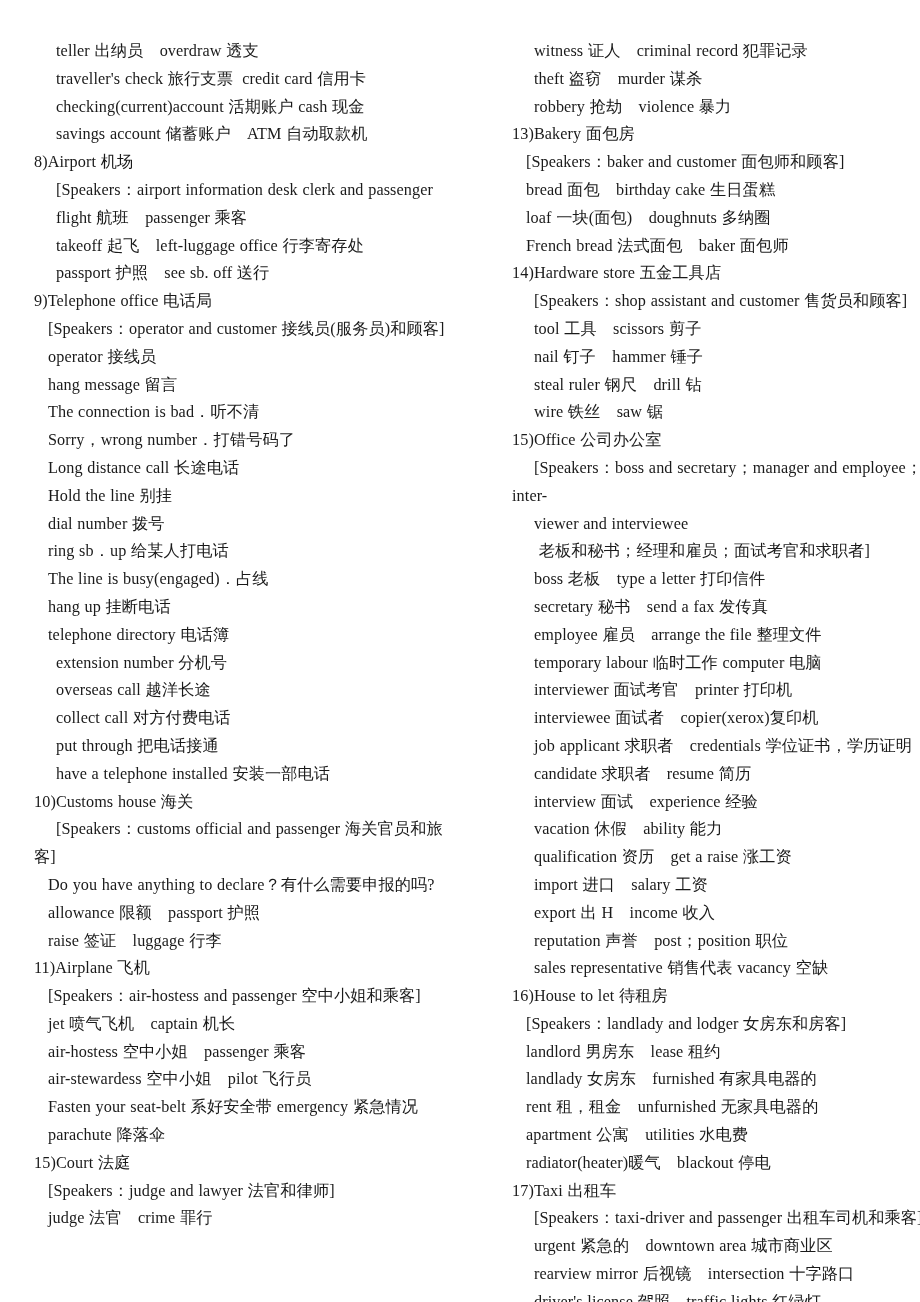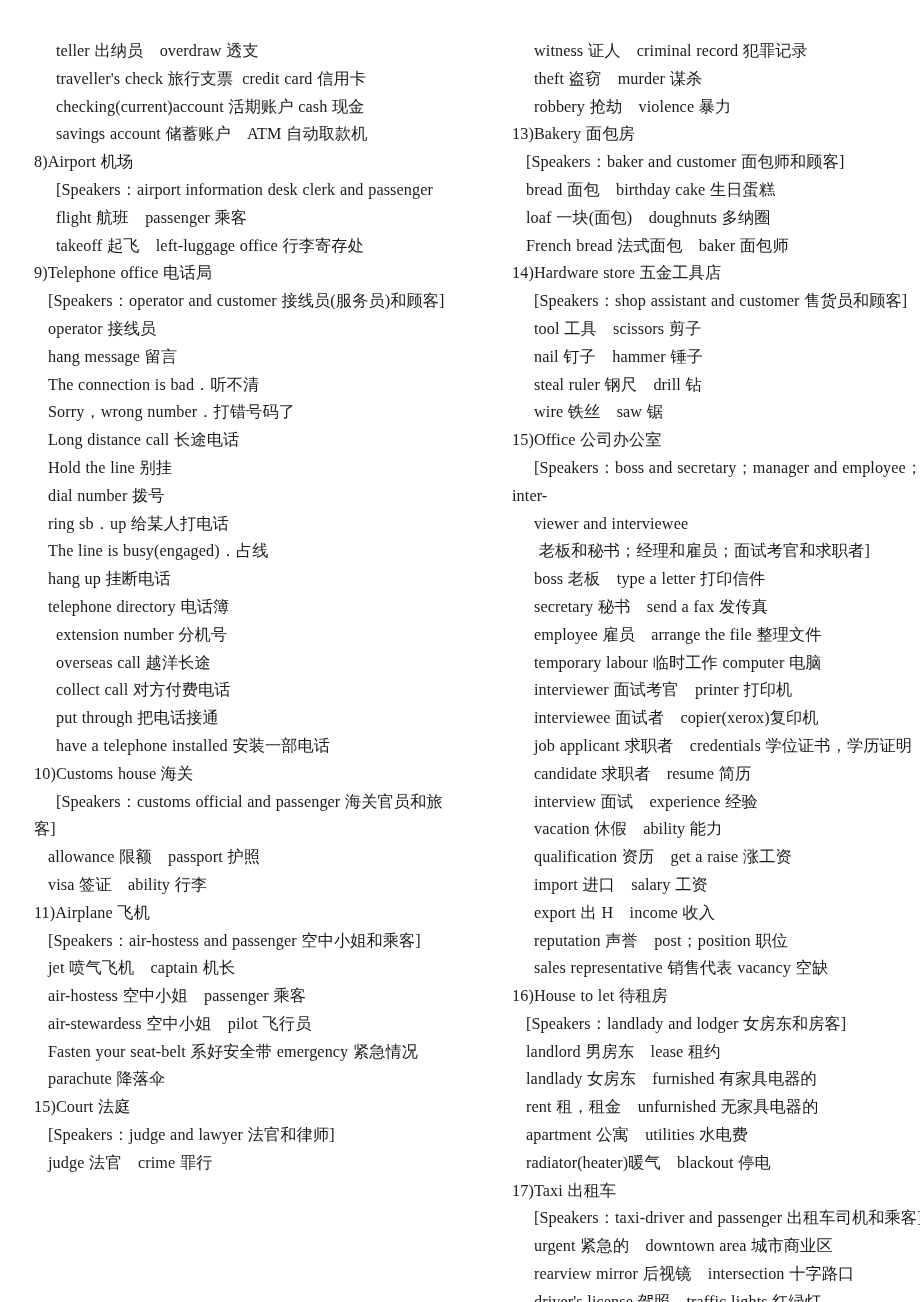--- a/index.html
+++ b/index.html
@@ -61,20 +61,21 @@
 
     <div class="col col-left" id="left-col">
         <div class="line ind-2">teller 出纳员　overdraw 透支</div>
         <div class="line ind-2">traveller's check 旅行支票  credit card 信用卡</div>
         <div class="line ind-2">checking(current)account 活期账户 cash 现金</div>
         <div class="line ind-2">savings account 储蓄账户　ATM 自动取款机</div>
         <div class="line ind-0">8)Airport 机场</div>
         <div class="line ind-2">[Speakers：airport information desk clerk and passenger</div>
         <div class="line ind-2">flight 航班　passenger 乘客</div>
         <div class="line ind-2">takeoff 起飞　left-luggage office 行李寄存处</div>
+        <div class="line ind-2">passport 护照　see sb. off 送行</div>
         <div class="line ind-0">9)Telephone office 电话局</div>
         <div class="line ind-1">[Speakers：operator and customer 接线员(服务员)和顾客]</div>
         <div class="line ind-1">operator 接线员</div>
         <div class="line ind-1">hang message 留言</div>
         <div class="line ind-1">The connection is bad．听不清</div>
         <div class="line ind-1">Sorry，wrong number．打错号码了</div>
         <div class="line ind-1">Long distance call 长途电话</div>
         <div class="line ind-1">Hold the line 别挂</div>
         <div class="line ind-1">dial number 拨号</div>
         <div class="line ind-1">ring sb．up 给某人打电话</div>
@@ -82,22 +83,23 @@
         <div class="line ind-1">hang up 挂断电话</div>
         <div class="line ind-1">telephone directory 电话簿</div>
         <div class="line ind-2">extension number 分机号</div>
         <div class="line ind-2">overseas call 越洋长途</div>
         <div class="line ind-2">collect call 对方付费电话</div>
         <div class="line ind-2">put through 把电话接通</div>
         <div class="line ind-2">have a telephone installed 安装一部电话</div>
         <div class="line ind-0">10)Customs house 海关</div>
         <div class="line ind-2">[Speakers：customs official and passenger 海关官员和旅</div>
         <div class="line ind-0">客]</div>
+        <div class="line ind-1">Do you have anything to declare？有什么需要申报的吗?</div>
         <div class="line ind-1">allowance 限额　passport 护照</div>
-        <div class="line ind-1">visa 签证　ability 行李</div>
+        <div class="line ind-1">raise 签证　luggage 行李</div>
         <div class="line ind-0">11)Airplane 飞机</div>
         <div class="line ind-1">[Speakers：air-hostess and passenger 空中小姐和乘客]</div>
         <div class="line ind-1">jet 喷气飞机　captain 机长</div>
         <div class="line ind-1">air-hostess 空中小姐　passenger 乘客</div>
         <div class="line ind-1">air-stewardess 空中小姐　pilot 飞行员</div>
         <div class="line ind-1">Fasten your seat-belt 系好安全带 emergency 紧急情况</div>
         <div class="line ind-1">parachute 降落伞</div>
         <div class="line ind-0">15)Court 法庭</div>
         <div class="line ind-1">[Speakers：judge and lawyer 法官和律师]</div>
         <div class="line ind-1">judge 法官　crime 罪行</div>

